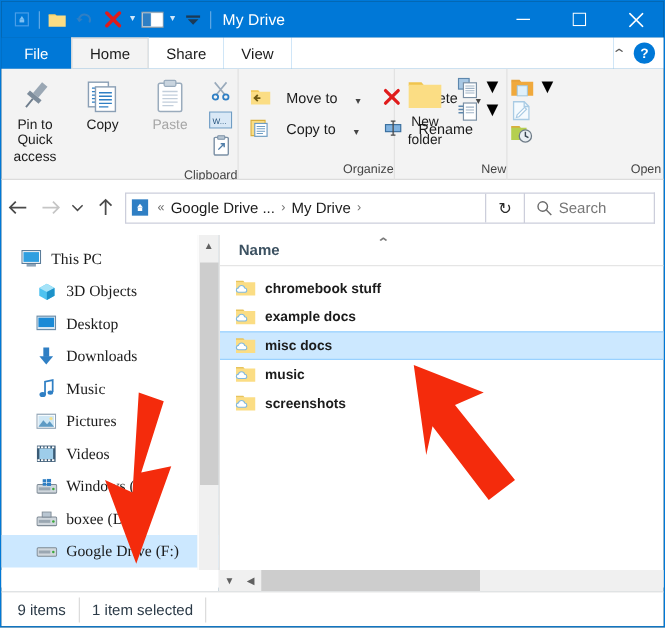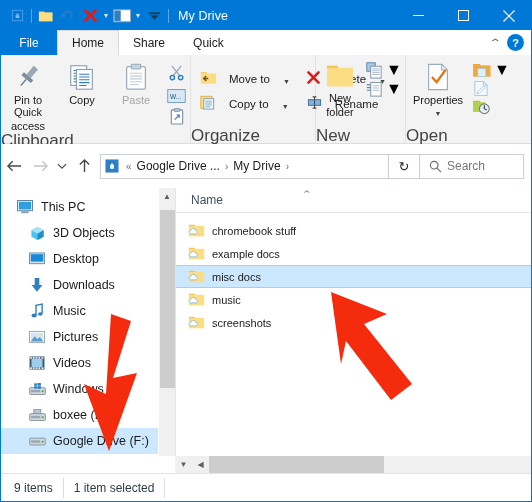--- a/index.html
+++ b/index.html
@@ -160,23 +160,23 @@
     border-right: 1px solid #e2e2e2;
   }
   .rgroup-body {
     flex: 1;
     display: flex;
     align-items: flex-start;
     padding-top: 3px;
   }
   .rgroup-label {
     height: 17px;
-    font-size: 17px;
+    font-size: 10px;
     color: #444444;
-    text-align: left;
+    text-align: right;
     line-height: 17px;
   }
   .bigbtn {
     width: 56px;
     display: flex;
     flex-direction: column;
     align-items: center;
     padding-top: 4px;
     font-size: 11px;
     color: #1b1b1b;
@@ -318,21 +318,21 @@
   .tree-item.selected {
     background: #cce8ff;
   }
   .tree-item .ti-icon {
     width: 20px;
     display: flex;
     align-items: center;
     justify-content: center;
     flex: 0 0 20px;
   }
-  .tree-item .ti-label { margin-left: 6px; }
+  .tree-item .ti-label { margin-left: 6px; font-family: Liberation Serif, serif; }
 
   .vscroll {
     position: absolute;
     right: 0; top: 0;
     width: 17px; height: 282px;
     background: #f0f0f0;
     border-left: 1px solid #ffffff;
     box-sizing: border-box;
   }
   .vscroll .arrow {
@@ -351,20 +351,21 @@
   .splitter {
     width: 1px;
     background: #e5e5e5;
   }
 
   .filepane {
     flex: 1;
     position: relative;
     background: #ffffff;
     overflow: hidden;
+    font-weight: bold;
   }
   .colhdr {
     height: 24px;
     display: flex;
     align-items: center;
     border-bottom: 1px solid #e5e5e5;
     position: relative;
   }
   .colhdr .name {
     font-size: 12px;
@@ -530,21 +531,21 @@
             <path d="M0.5 0.5 L11.5 11.5 M11.5 0.5 L0.5 11.5" stroke="#ffffff" stroke-width="1.2"></path>
           </svg>
       </div>
     </div>
   </div>
 
   <div class="tabstrip">
     <div class="tab file">File</div>
     <div class="tab active">Home</div>
     <div class="tab inactive">Share</div>
-    <div class="tab inactive">Quick</div>
+    <div class="tab inactive">View</div>
     <div class="tabstrip-filler"></div>
     <div class="tabstrip-right">
       <div class="chev-up">⌃</div>
       <div class="help-dot">?</div>
     </div>
   </div>
 
   <div class="ribbon">
 
     <div class="rgroup" style="width:190px">
@@ -686,29 +687,20 @@
             </svg>
             <span class="caret">▼</span>
           </div>
         </div>
       </div>
       <div class="rgroup-label">New</div>
     </div>
 
     <div class="rgroup" style="width:123px;border-right:none">
       <div class="rgroup-body">
-        <div class="bigbtn" style="width:64px">
-          <svg width="30" height="30" viewBox="0 0 32 32">
-            <path d="M6 2.5 h14 l6 6 v21 H6 Z" fill="#ffffff" stroke="#9aabbc" stroke-width="1.2"></path>
-            <path d="M20 2.5 v6 h6" fill="none" stroke="#9aabbc" stroke-width="1.2"></path>
-            <path d="M9.5 16 L14.5 21.5 L24 8.5" fill="none" stroke="#e8730f" stroke-width="2.4"></path>
-          </svg>
-          <div class="lbl">Properties</div>
-          <div class="lbl caret" style="font-size:7px;color:#444">▼</div>
-        </div>
         <div class="smallcol" style="padding-left:2px">
           <div class="iconrow">
             <svg width="20" height="16" viewBox="0 0 21 17">
               <path d="M1 2 h7 l1.6 2 H1 Z" fill="#e8a33a"></path>
               <path d="M1 3.6 h18.6 v12 H1 Z" fill="#f0a93c"></path>
               <rect x="6" y="7" width="8.6" height="8.6" fill="#dff0fb" stroke="#9ec8e4" stroke-width="0.8"></rect>
             </svg>
             <span class="caret">▼</span>
           </div>
           <div class="iconrow">

